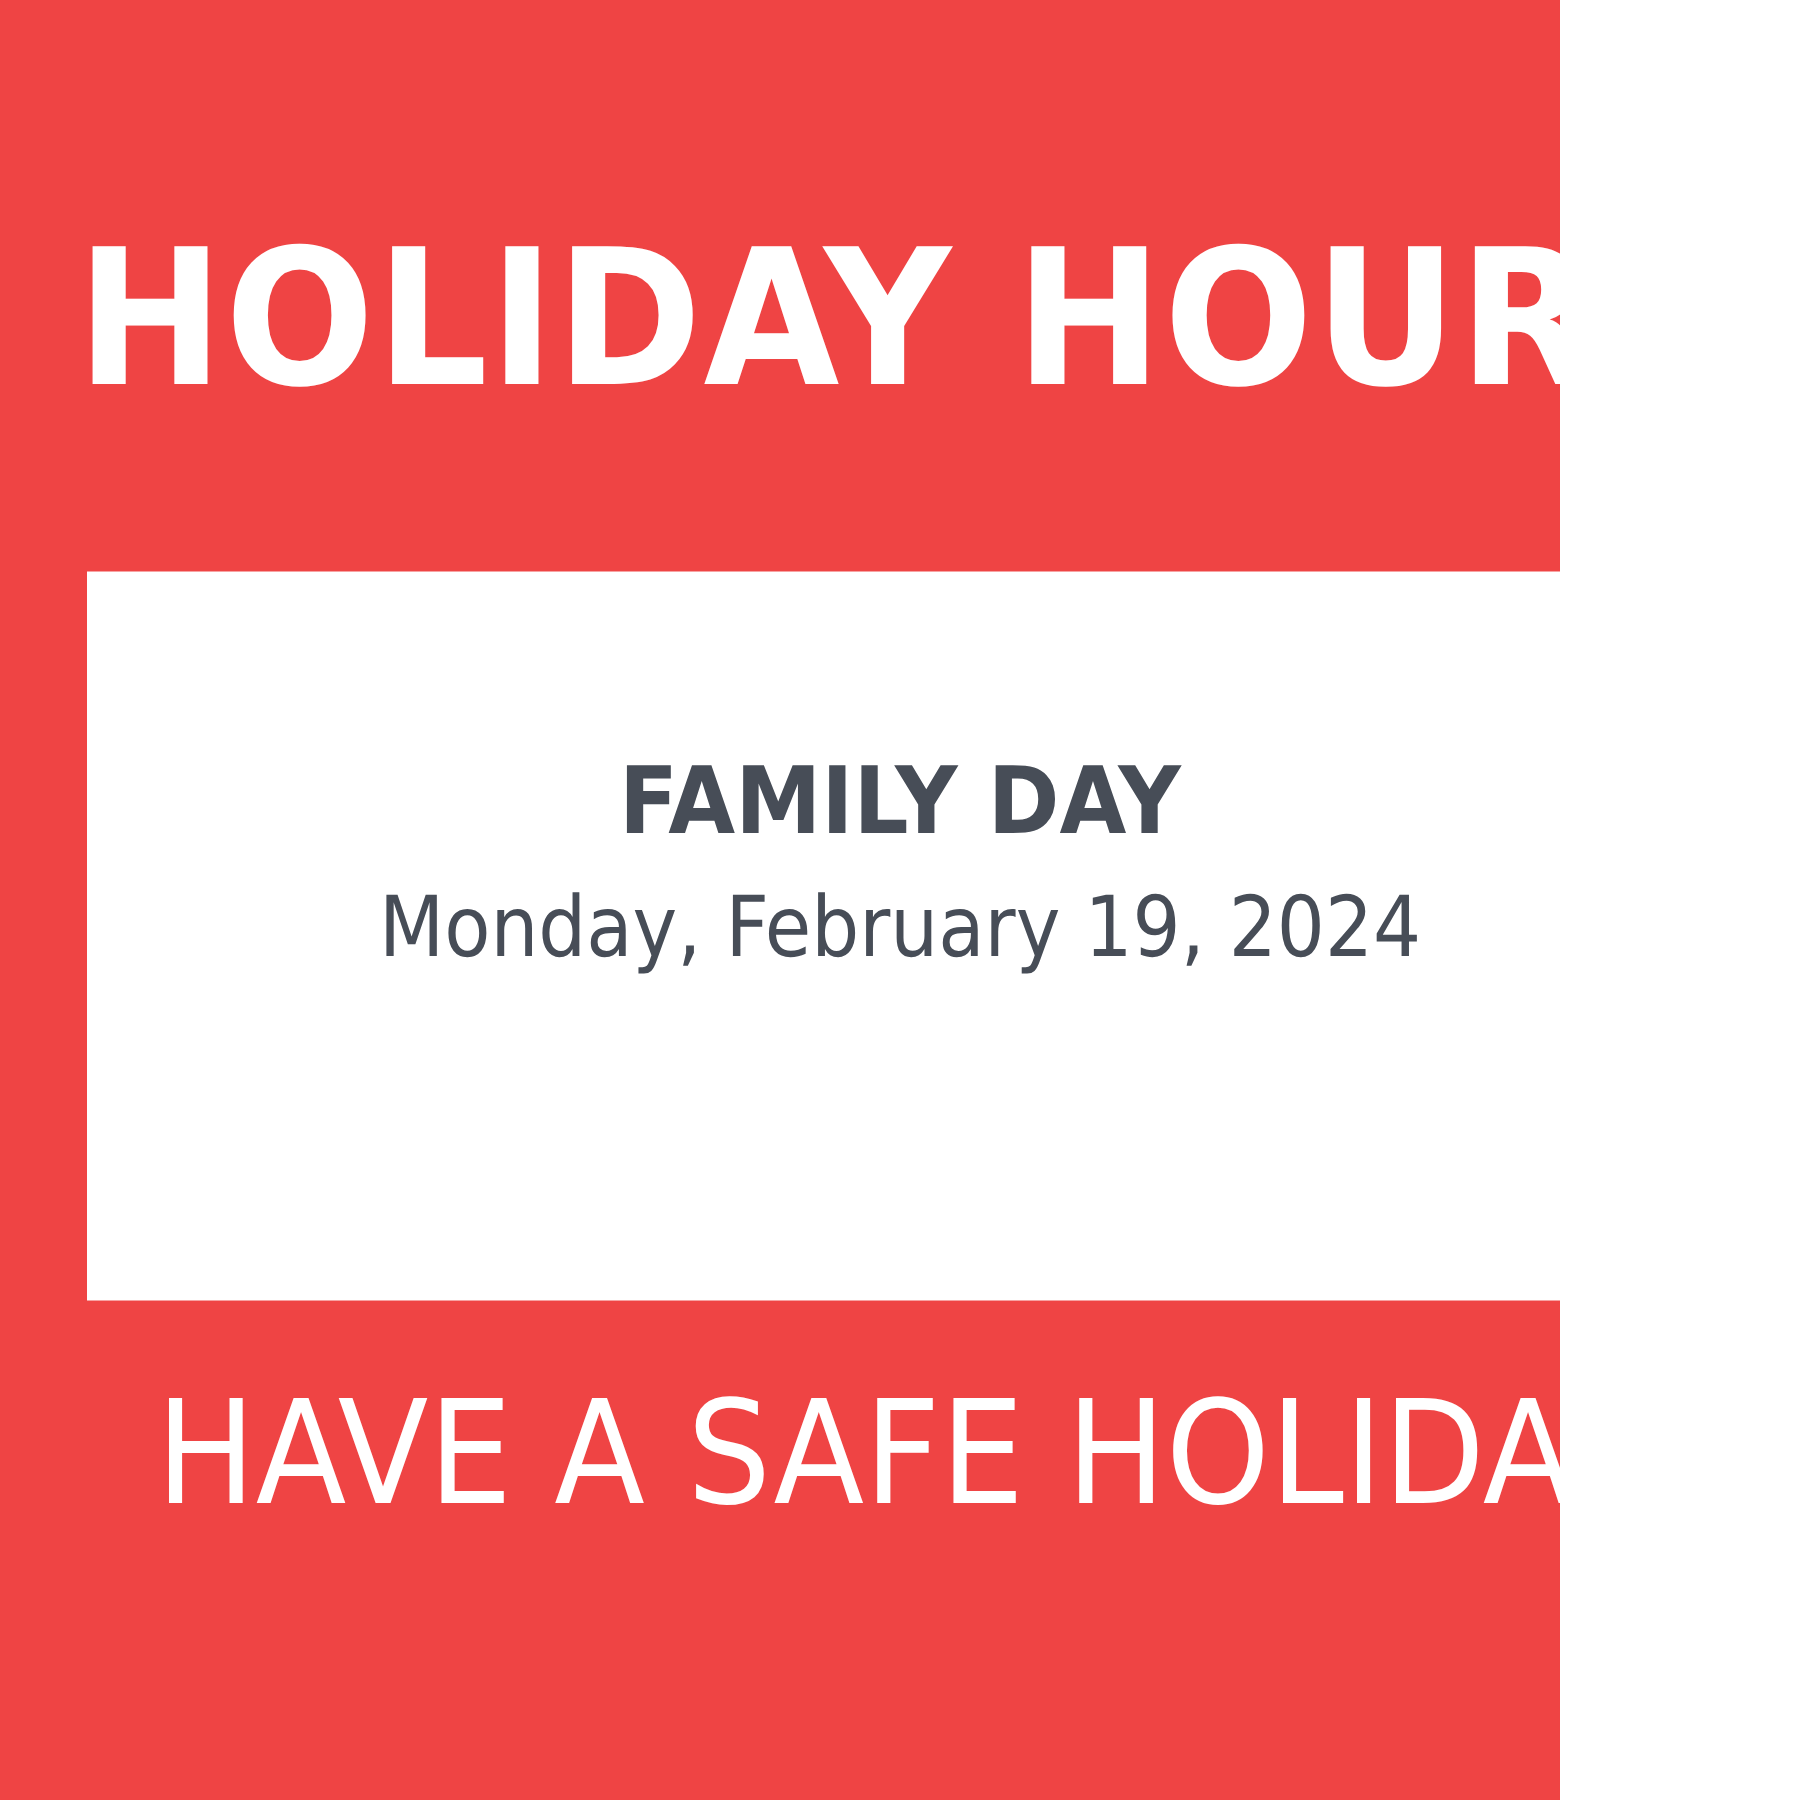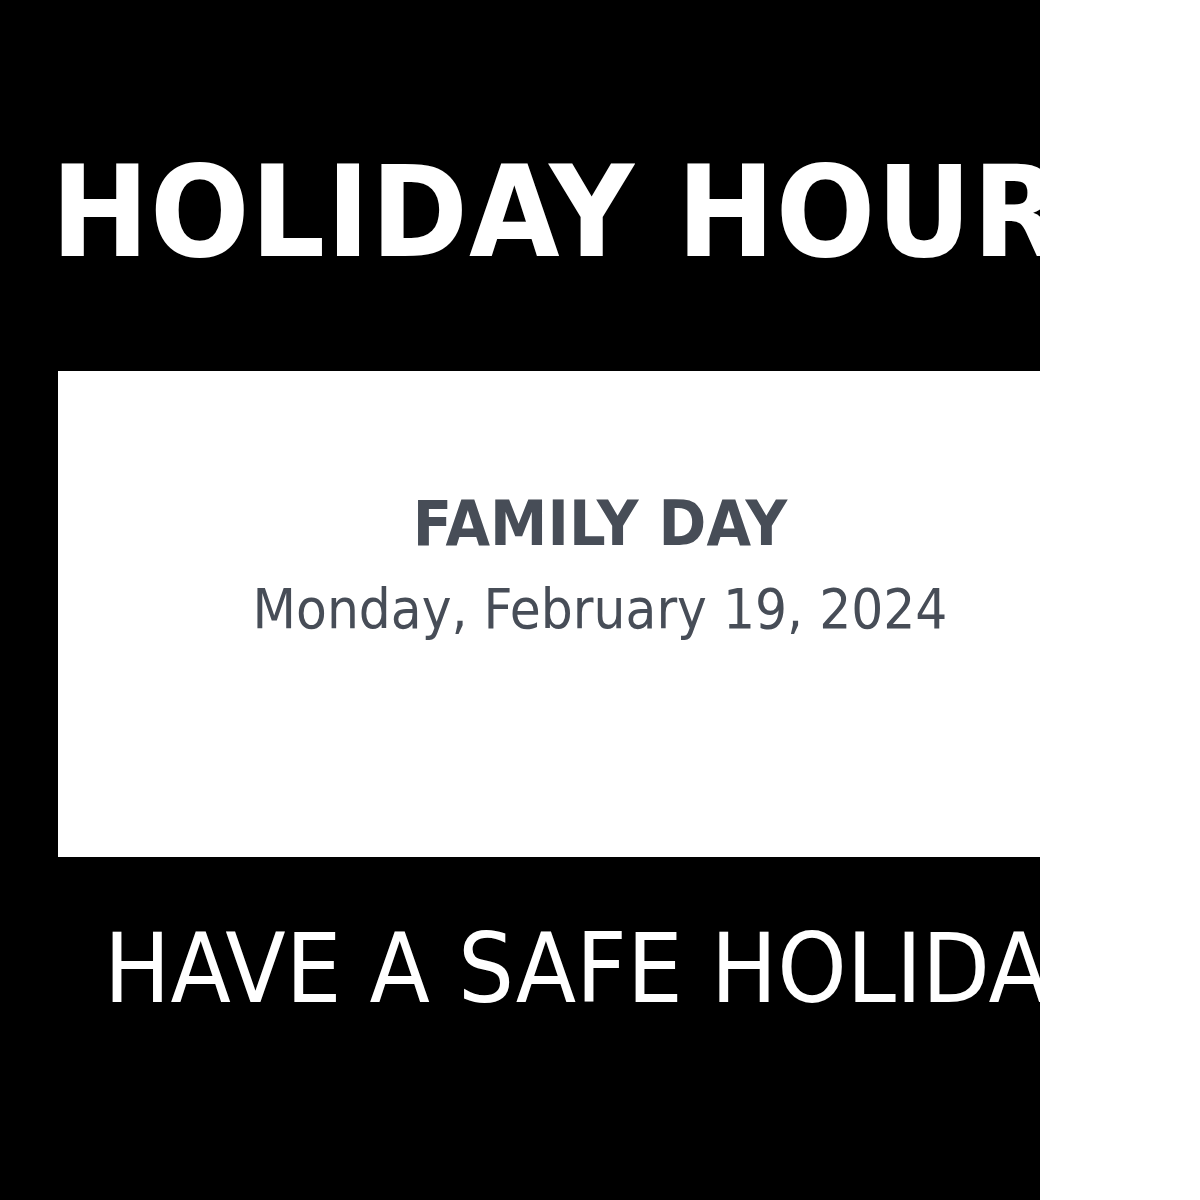--- a/index.html
+++ b/index.html
@@ -10,21 +10,21 @@
     width: 1200px;
     height: 1200px;
     overflow: hidden;
     font-family: "Liberation Sans", sans-serif;
   }
 
   .sign {
     position: relative;
     width: 1040px;
     height: 1200px;
-    background: #000000;
+    background: #ef4444;
     box-sizing: border-box;
     display: flex;
     flex-direction: column;
     align-items: center;
   }
 
   
   .headline {
     position: absolute;
     top: 150px;
@@ -39,21 +39,21 @@
     letter-spacing: 1px;
     transform: scaleX(0.93);
     transform-origin: 50% 50%;
     white-space: nowrap;
   }
 
   
   .card {
     position: absolute;
     left: 58px;
-    top: 371px;
+    top: 381px;
     width: 1084px;
     height: 486px;
     background: #ffffff;
     box-sizing: border-box;
     display: flex;
     flex-direction: column;
     align-items: flex-end;
     justify-content: flex-start;
   }
 

